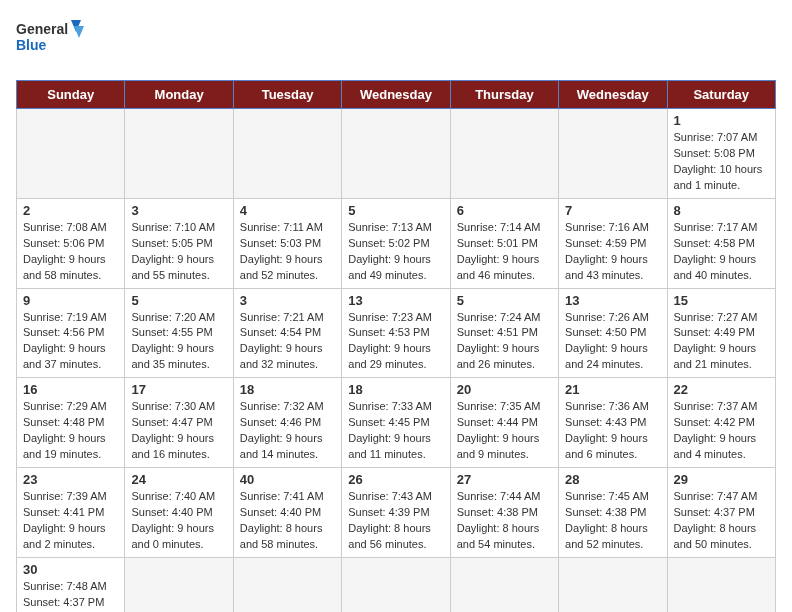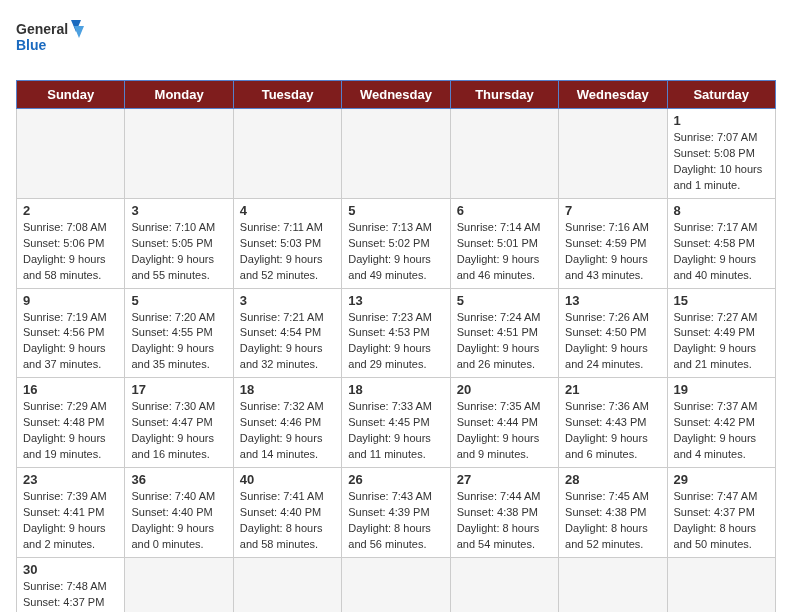--- a/index.html
+++ b/index.html
@@ -197,31 +197,31 @@
         </td>
         <td>
           <div class="day-number">20</div>
           <div class="day-info">Sunrise: 7:35 AM<br>Sunset: 4:44 PM<br>Daylight: 9 hours and 9 minutes.</div>
         </td>
         <td>
           <div class="day-number">21</div>
           <div class="day-info">Sunrise: 7:36 AM<br>Sunset: 4:43 PM<br>Daylight: 9 hours and 6 minutes.</div>
         </td>
         <td>
-          <div class="day-number">19</div>
+          <div class="day-number">22</div>
           <div class="day-info">Sunrise: 7:37 AM<br>Sunset: 4:42 PM<br>Daylight: 9 hours and 4 minutes.</div>
         </td>
       </tr>
       <tr class="week-row">
         <td>
           <div class="day-number">23</div>
           <div class="day-info">Sunrise: 7:39 AM<br>Sunset: 4:41 PM<br>Daylight: 9 hours and 2 minutes.</div>
         </td>
         <td>
-          <div class="day-number">36</div>
+          <div class="day-number">24</div>
           <div class="day-info">Sunrise: 7:40 AM<br>Sunset: 4:40 PM<br>Daylight: 9 hours and 0 minutes.</div>
         </td>
         <td>
           <div class="day-number">40</div>
           <div class="day-info">Sunrise: 7:41 AM<br>Sunset: 4:40 PM<br>Daylight: 8 hours and 58 minutes.</div>
         </td>
         <td>
           <div class="day-number">26</div>
           <div class="day-info">Sunrise: 7:43 AM<br>Sunset: 4:39 PM<br>Daylight: 8 hours and 56 minutes.</div>
         </td>

